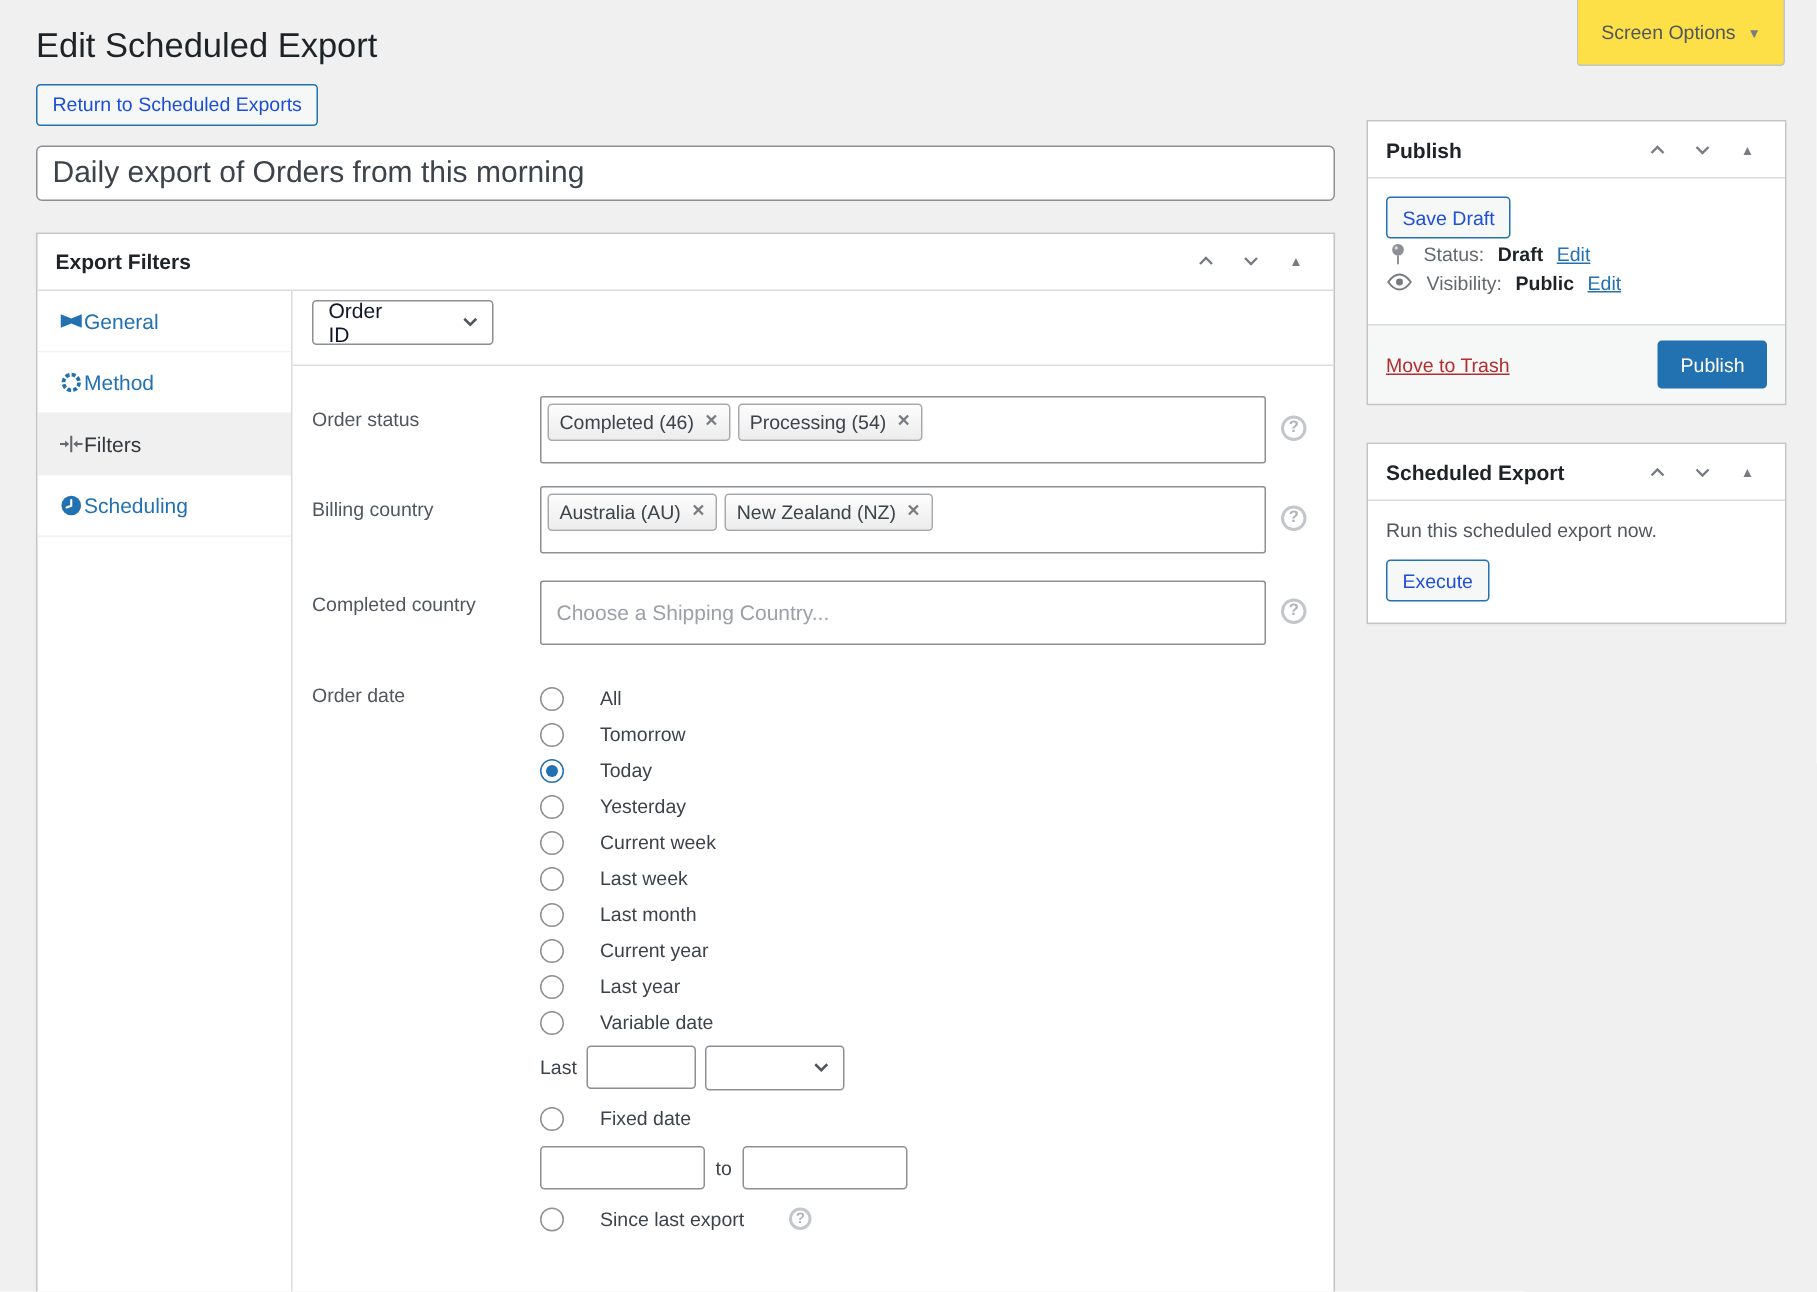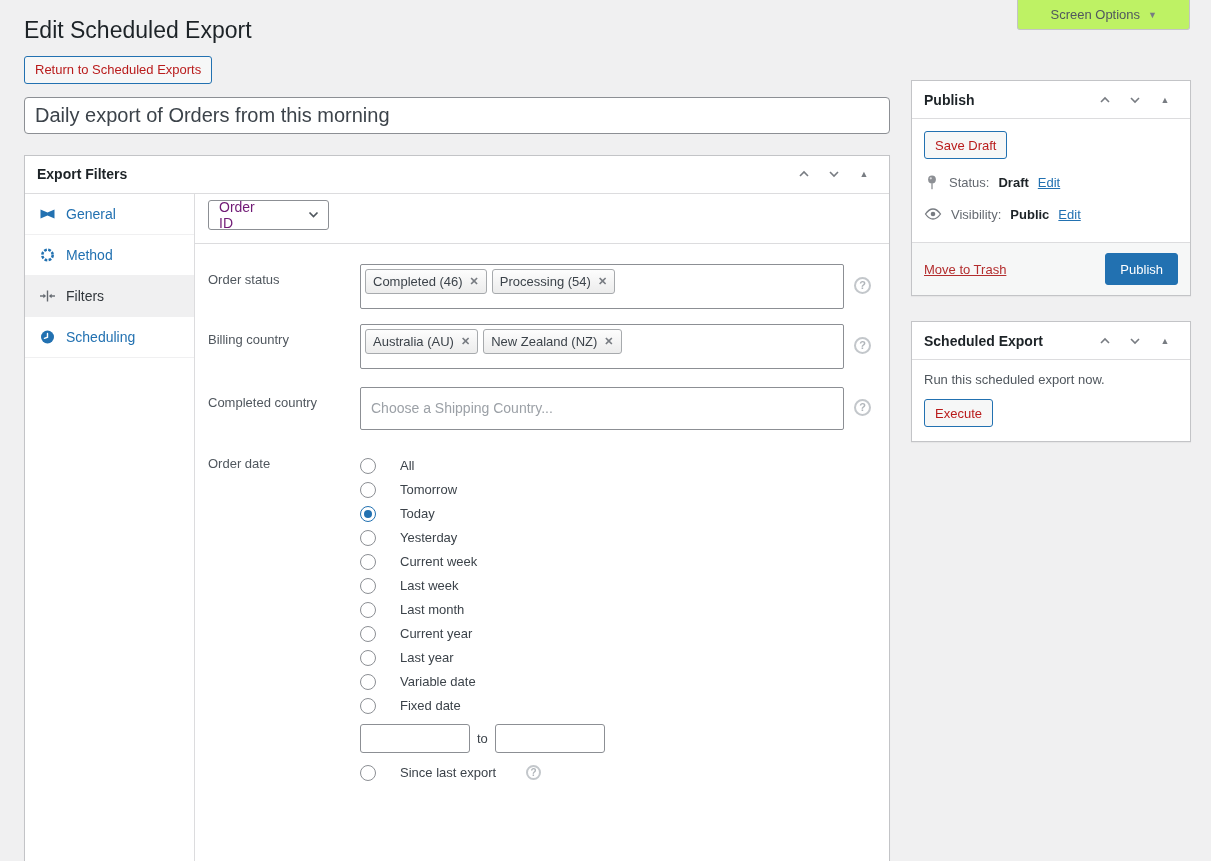--- a/index.html
+++ b/index.html
@@ -7,43 +7,43 @@
   body {
     font-family: "Liberation Sans", sans-serif;
     background: #f0f0f1;
     color: #3c434a;
     overflow: hidden;
     position: relative;
   }
 
   
   .screen-options {
-    position: absolute; top: 0; right: 21px; height: 30px;
+    position: absolute; top: 0; right: 21px; height: 44px;
     display: flex; align-items: center; gap: 8px;
-    padding: 0 32px; background: #bef264;
+    padding: 0 15px; background: #fde047;
     border: 1px solid #c3c4c7; border-top: none;
     border-radius: 0 0 3px 3px;
     font-size: 13px; color: #50575e; cursor: pointer;
     font-family: inherit;
   }
   .so-caret { font-size: 9px; color: #787c82; }
 
   
   .main-col { position: absolute; left: 24px; top: 0; width: 866px; }
   .side-col { position: absolute; left: 911px; top: 80px; width: 280px; }
 
   h1.page-title {
     font-size: 23px; font-weight: 400; color: #1d2327;
     padding: 16px 0 10px; line-height: 1.3;
   }
 
   .btn-secondary {
     display: inline-flex; align-items: center; height: 28px;
     padding: 0 10px; border: 1px solid #2271b1; border-radius: 3px;
-    background: #f6f7f7; color: #b91c1c; font-size: 13px;
+    background: #f6f7f7; color: #1d4ed8; font-size: 13px;
     cursor: pointer; text-decoration: none; font-family: inherit;
   }
   .btn-primary {
     display: inline-flex; align-items: center; height: 32px;
     padding: 0 14px; border: 1px solid #2271b1; border-radius: 3px;
     background: #2271b1; color: #fff; font-size: 13px;
     cursor: pointer; font-family: inherit;
   }
 
   .title-input {
@@ -69,21 +69,21 @@
     display: flex; align-items: center; justify-content: center; padding: 0;
   }
   .toggle-tri { font-size: 9px; color: #787c82; }
 
   .filters-box { margin-top: 21px; height: 709px; overflow: hidden; }
   .mb-body { display: flex; align-items: stretch; height: calc(100% - 38px); }
 
   
   .tabs { list-style: none; width: 170px; flex: none; border-right: 1px solid #dcdcde; }
   .tab {
-    display: flex; align-items: center; gap: 10px; height: 41px;
+    display: flex; align-items: center; height: 41px;
     padding: 0 14px; font-size: 14px; color: #2271b1;
     border-bottom: 1px solid #f0f0f1; cursor: pointer; background: #fff;
   }
   .tab.active { background: #f0f0f1; color: #32373c; }
   .tab .tab-icon { flex: none; display: flex; }
 
   
   .tab-content { flex: 1; min-width: 0; }
   .frow { display: flex; padding-left: 13px; padding-right: 15px; }
   .frow-label { width: 152px; flex: none; font-size: 13px; color: #50575e; padding-top: 8px; }
@@ -91,21 +91,21 @@
   .row-sorting .frow-label { padding-top: 8px; }
   .row-status { margin-top: 20px; }
   .row-billing { margin-top: 15px; }
   .row-shipping { margin-top: 18px; }
   .row-orderdate { margin-top: 24px; }
   .row-orderdate .frow-label { padding-top: 2px; }
 
   .select {
     display: inline-flex; align-items: center; justify-content: space-between;
     height: 30px; border: 1px solid #8c8f94; border-radius: 3px;
-    background: #fff; padding: 0 9px 0 10px; font-size: 14px; color: #701a75;
+    background: #fff; padding: 0 9px 0 10px; font-size: 14px; color: #0f172a;
     cursor: pointer;
     gap: 44px;
   }
   .select-sorting { width: 121px; }
   .select-unit { width: 93px; height: 30px; }
 
   .control-with-help { display: flex; align-items: flex-start; }
   .msbox {
     width: 484px; min-height: 45px; border: 1px solid #8c8f94; border-radius: 2px;
     background: #fff; padding: 4px; display: flex; gap: 5px; align-items: flex-start;
@@ -151,21 +151,21 @@
     font-size: 13px; padding: 0 6px; font-family: inherit; color: #3c434a;
   }
   .amount-input { width: 73px; }
   .sub-fixed { display: flex; align-items: center; gap: 7px; margin: 6px 0 8px; }
   .date-input { width: 110px; }
   .sub-text { font-size: 13px; color: #3c434a; }
 
   
   .side-box { margin-bottom: 25px; }
   .pub-body { padding: 12px 12px 20px; }
-  .pub-row { display: flex; align-items: center; gap: 9px; margin-top: 15px; font-size: 13px; color: #646970; }
+  .pub-row { display: flex; align-items: center; gap: 9px; margin-top: 2px; font-size: 13px; color: #646970; }
   .pub-row .strong { color: #1d2327; font-weight: 700; }
   .edit-link { color: #2271b1; text-decoration: underline; cursor: pointer; }
   .pub-footer {
     display: flex; align-items: center; justify-content: space-between;
     padding: 10px 12px; background: #f6f7f7; border-top: 1px solid #dcdcde;
   }
   .trash-link { color: #b32d2e; font-size: 13px; text-decoration: underline; cursor: pointer; }
   .sch-body { padding: 10px 12px 14px; }
   .sch-desc { font-size: 13px; color: #50575e; margin: 2px 0 12px; }
 
@@ -345,20 +345,32 @@
             </div>
             <div class="opt">
               <span class="radio"></span>
               <span class="opt-label">Last year</span>
             </div>
             <div class="opt">
               <span class="radio"></span>
               <span class="opt-label">Variable date</span>
             </div>
 
+            <div class="sub-variable">
+              <span class="sub-text">Last</span>
+              <input class="txt-input amount-input" type="text" value="" style="">
+              <div class="select select-unit">
+                <span></span>
+                <span class="icon-gap">
+                  <svg width="11" height="8" viewBox="0 0 11 8">
+                      <polyline points="1.5,1.5 5.5,5.5 9.5,1.5" fill="none" stroke="#50575e" stroke-width="1.7"></polyline>
+                    </svg>
+                </span>
+              </div>
+            </div>
 
             <div class="opt">
               <span class="radio"></span>
               <span class="opt-label">Fixed date</span>
             </div>
             <div class="sub-fixed">
               <input class="txt-input date-input" type="text" value="" style="">
               <span class="sub-text">to</span>
               <input class="txt-input date-input" type="text" value="" style="">
             </div>

